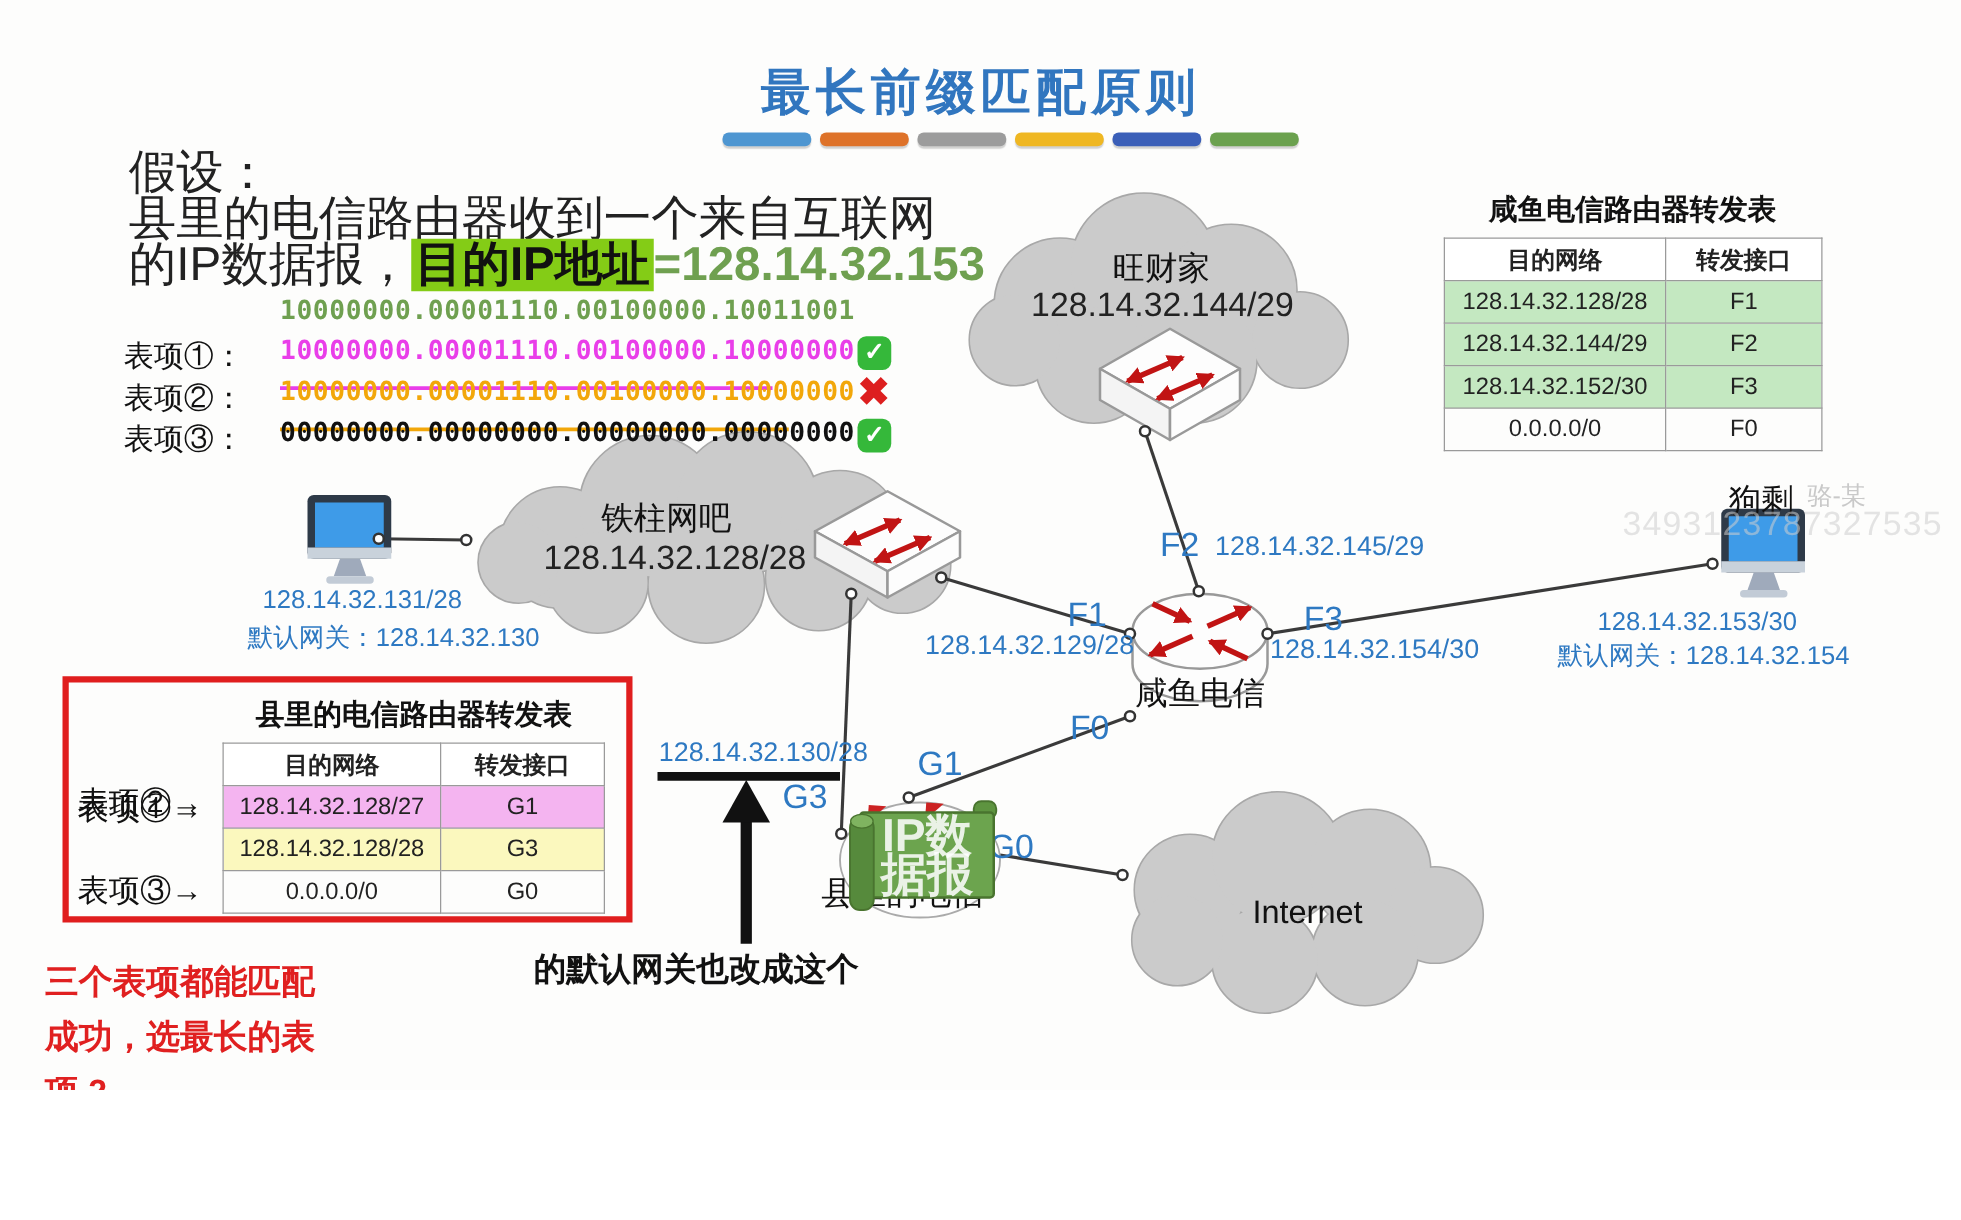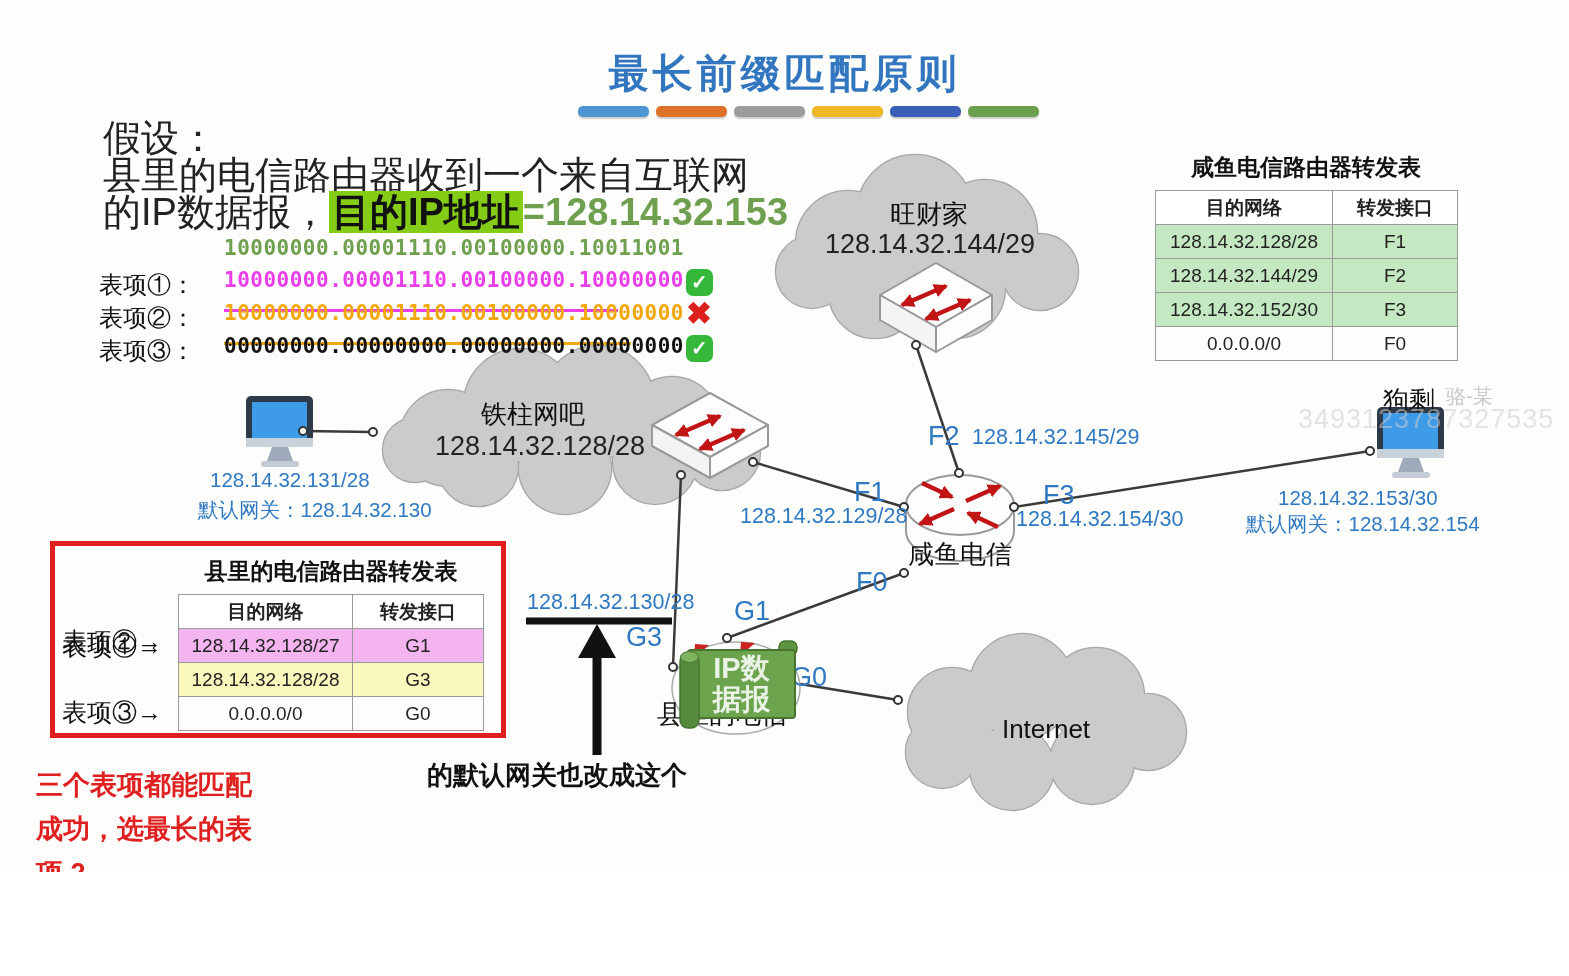--- a/index.html
+++ b/index.html
@@ -35,21 +35,21 @@
   
   .lbl{position:absolute;white-space:nowrap;}
   .blue{color:#2E79C2;}
   .ifc{font-size:27px;}
   .ipx{font-size:21.5px;}
   .name26{font-size:26px;color:#111;}
   .subnet27{font-size:27px;color:#222;}
   .host-ip{font-size:20.5px;}
   .note-black{font-size:26px;font-weight:bold;color:#111;line-height:46px;}
   .note-red{font-size:27px;font-weight:bold;color:#E02020;line-height:44px;}
-  .banner-text{left:688px;top:653px;width:107px;text-align:center;font-size:29px;font-weight:bold;
+  .banner-text{left:688px;top:653px;width:107px;text-align:center;font-size:37px;font-weight:bold;
                color:rgba(255,255,255,.86);line-height:31px;z-index:4;}
   .wm1{font-size:20px;color:#C9C9C9;}
   .wm2{font-size:27px;color:rgba(205,205,205,.55);letter-spacing:1px;}
   .z2{z-index:2;} .z3{z-index:3;}
   svg{position:absolute;left:0;top:0;}
 </style>
 </head>
 <body>
 
 <div id="canvas">

